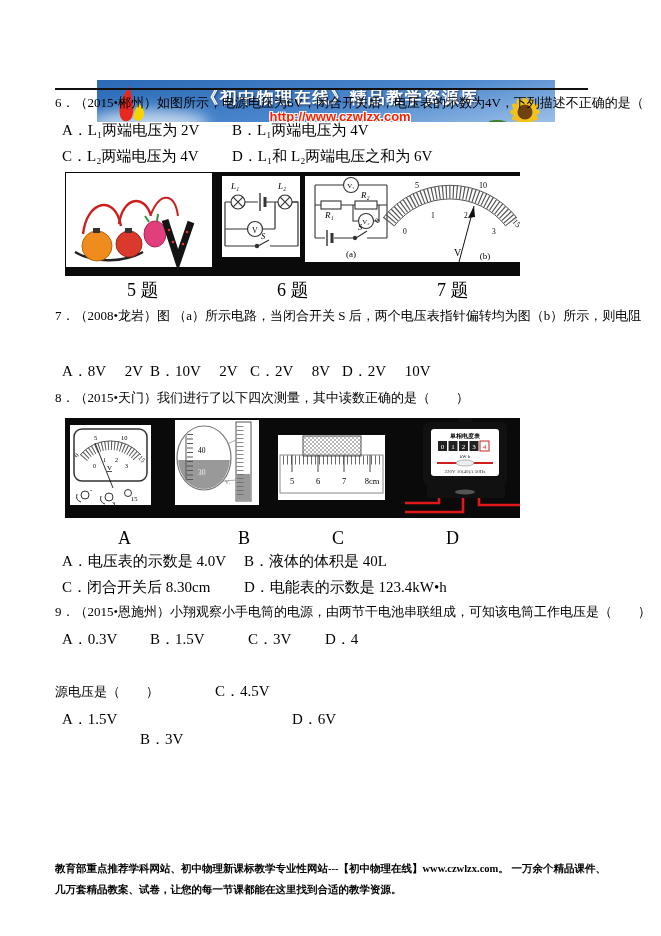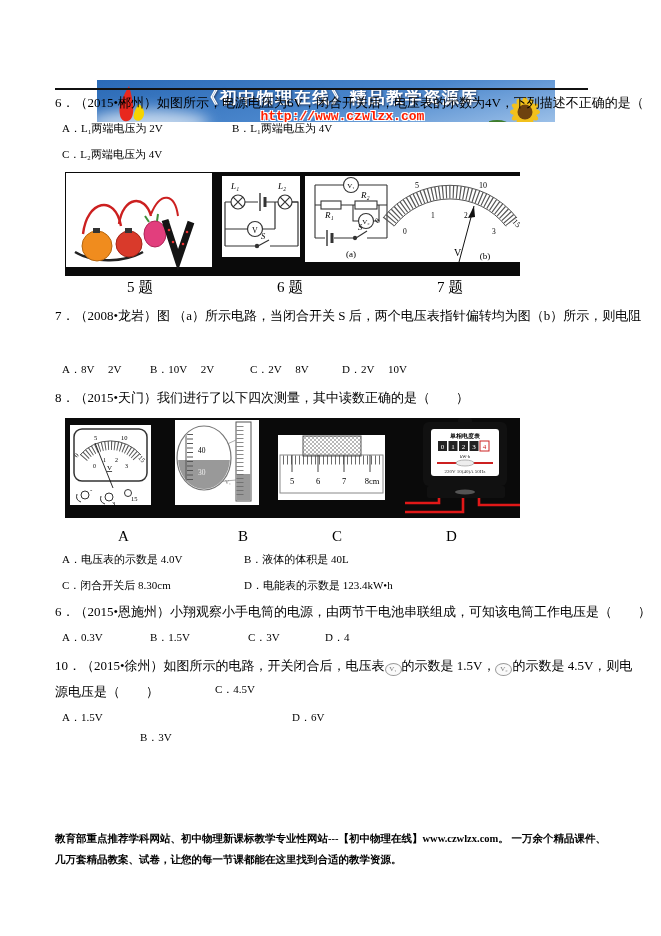--- a/index.html
+++ b/index.html
@@ -1,37 +1,37 @@
 <!DOCTYPE html>
 <html><head>
 <meta charset="utf-8">
 <style>
   html,body{margin:0;padding:0;background:#fff;}
   #page{position:relative;width:661px;height:936px;background:#fff;overflow:hidden;
         font-family:"Liberation Serif","DejaVu Serif",serif;color:#000;}
   .abs{position:absolute;}
   .line{position:absolute;white-space:nowrap;font-size:13px;line-height:15px;}
-  .opt{position:absolute;white-space:nowrap;font-size:11px;}
-  .cap{position:absolute;white-space:nowrap;font-size:15px;}
+  .opt{position:absolute;white-space:nowrap;font-size:15px;}
+  .cap{position:absolute;white-space:nowrap;font-size:18px;}
   
   #banner{position:absolute;left:97px;top:38px;width:458px;height:42px;
           background:linear-gradient(168deg,#2a69b5 0%,#4a86cc 55%,#9cc0e8 100%);overflow:hidden;margin-top:42px;}
   #banner .cloud{position:absolute;left:-8px;bottom:-14px;width:120px;height:26px;background:#dfeaf6;
           border-radius:50%;filter:blur(7px);opacity:.8;}
   #banner-title{position:absolute;left:50%;top:6px;transform:translateX(-45%);
           font-size:17px;font-weight:bold;color:#fff;letter-spacing:1.5px;white-space:nowrap;
           text-shadow:1px 1px 2px rgba(20,30,60,.7);}
   #banner-url{position:absolute;left:50%;top:29px;transform:translateX(-40%);
-          font-family:Liberation Mono, monospace;font-size:13px;font-weight:bold;color:#ff1f00;white-space:nowrap;
+          font-family:Liberation Sans, sans-serif;font-size:13px;font-weight:bold;color:#ff1f00;white-space:nowrap;
           text-shadow:-1px -1px 0 #fff,1px -1px 0 #fff,-1px 1px 0 #fff,1px 1px 0 #fff;}
   #header-rule{position:absolute;left:55px;top:88px;width:533px;height:2px;background:#111;}
   .vmicon{display:inline-block;width:15px;height:11px;border:1px solid #999;border-radius:50%;
           font-size:7px;line-height:10px;text-align:center;color:#777;background:#fafafa;
           vertical-align:-1px;font-family:"Liberation Serif",serif;}
-  #footer{position:absolute;left:55px;top:828px;width:552px;font-size:10.5px;font-weight:bold;
+  #footer{position:absolute;left:55px;top:858px;width:552px;font-size:10.5px;font-weight:bold;
           line-height:21px;color:#000;}
   svg text{font-family:"Liberation Serif","DejaVu Serif",serif;}
 </style>
 </head>
 <body>
 
 <div id="page">
 
   <div id="banner">
     <div class="cloud"></div>
@@ -55,20 +55,21 @@
       </g>
       <ellipse cx="8" cy="33" rx="12" ry="5" fill="#3e7d2c"></ellipse>
     </svg>
   </div>
   <div id="header-rule"></div>
 
   <div class="line" style="left:55px;top:95px">6．（2015•郴州）如图所示，电源电压为6V，闭合开关后，电压表的示数为4V，下列描述不正确的是（　　）</div>
   <div class="opt" style="left:62px;top:121px">A．L₁两端电压为 2V</div>
   <div class="opt" style="left:232px;top:121px">B．L₁两端电压为 4V</div>
   <div class="opt" style="left:62px;top:147px">C．L₂两端电压为 4V</div>
+  <div class="opt" style="left:232px;top:147px">D．L₁和 L₂两端电压之和为 6V</div>
 
   <svg class="abs" style="left:65px;top:172px" width="455" height="104" viewBox="0 0 455 104">
     <defs>
       <pattern id="hatch" width="4" height="4" patternUnits="userSpaceOnUse">
         <path d="M0,4 L4,0 M0,0 L4,4" stroke="#888" stroke-width="0.6"></path>
       </pattern>
     </defs>
     <rect x="0" y="0" width="455" height="104" fill="#0a0a0a"></rect>
 
     <g>
@@ -253,29 +254,26 @@
   <div class="cap" style="left:118px;top:528px">A</div>
   <div class="cap" style="left:238px;top:528px">B</div>
   <div class="cap" style="left:332px;top:528px">C</div>
   <div class="cap" style="left:446px;top:528px">D</div>
 
   <div class="opt" style="left:62px;top:552px">A．电压表的示数是 4.0V</div>
   <div class="opt" style="left:244px;top:552px">B．液体的体积是 40L</div>
   <div class="opt" style="left:62px;top:578px">C．闭合开关后 8.30cm</div>
   <div class="opt" style="left:244px;top:578px">D．电能表的示数是 123.4kW•h</div>
 
-  <div class="line" style="left:55px;top:604px">6．（2015•恩施州）小翔观察小手电筒的电源，由两节干电池串联组成，可知该电筒工作电压是（　　）</div>
+  <div class="line" style="left:55px;top:604px">9．（2015•恩施州）小翔观察小手电筒的电源，由两节干电池串联组成，可知该电筒工作电压是（　　）</div>
   <div class="opt" style="left:62px;top:630px">A．0.3V</div>
   <div class="opt" style="left:150px;top:630px">B．1.5V</div>
   <div class="opt" style="left:248px;top:630px">C．3V</div>
   <div class="opt" style="left:325px;top:630px">D．4</div>
 
-  <div class="line" style="left:55px;top:658px">
-    <span>10．（2015•徐州）如图所示的电路，开关闭合后，电压表</span><span class="vmicon">V₁</span><span>的示数是 1.5V，</span><span class="vmicon">V₂</span><span>的示数是 4.5V，则电</span>
-  </div>
   <div class="line" style="left:55px;top:684px">源电压是（　　）</div>
   <div class="opt" style="left:62px;top:710px">A．1.5V</div>
   <div class="opt" style="left:140px;top:730px">B．3V</div>
   <div class="opt" style="left:215px;top:682px">C．4.5V</div>
   <div class="opt" style="left:292px;top:710px">D．6V</div>
 
   <div id="footer">教育部重点推荐学科网站、初中物理新课标教学专业性网站---【初中物理在线】www.czwlzx.com。 一万余个精品课件、几万套精品教案、试卷，让您的每一节课都能在这里找到合适的教学资源。</div>
 
 </div>
 

